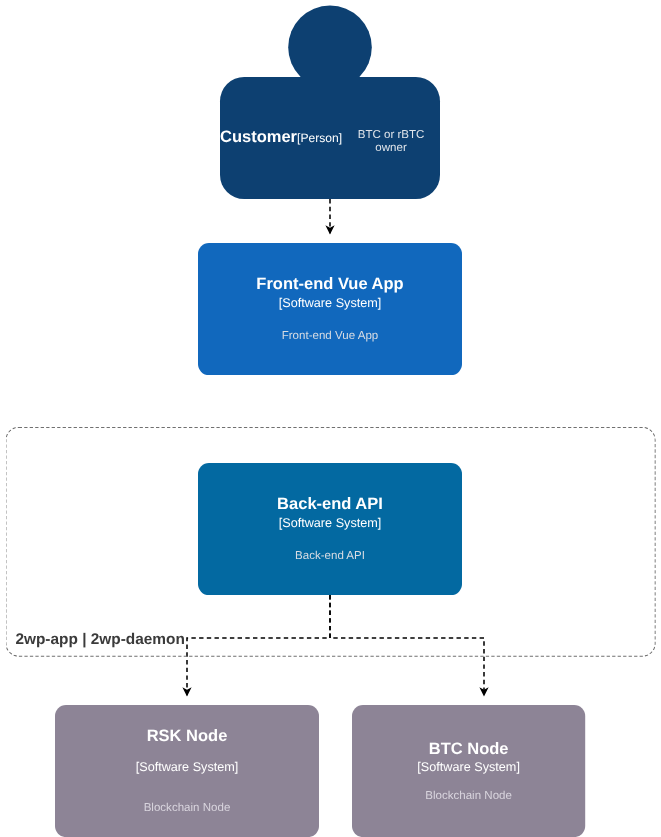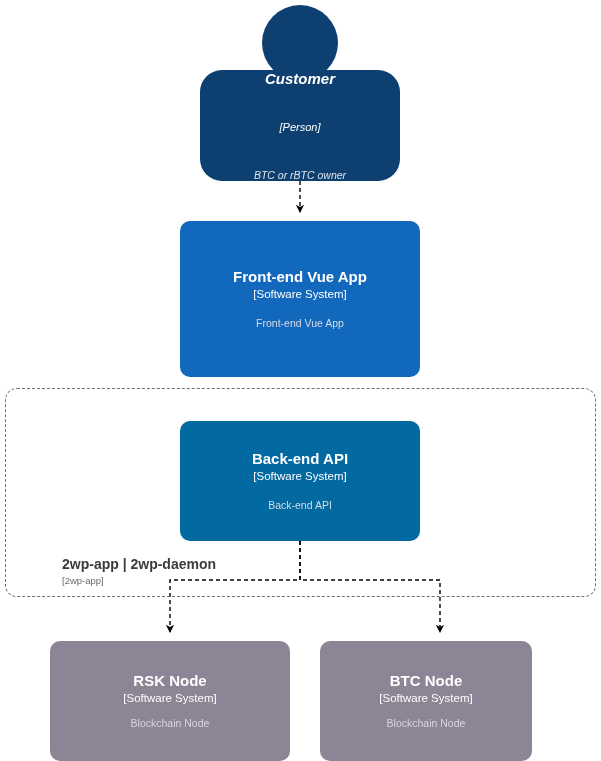--- a/index.html
+++ b/index.html
@@ -57,25 +57,24 @@
   
   .person-head {
     position: absolute;
     border-radius: 50%;
   }
   .person-body {
     position: absolute;
     box-sizing: border-box;
     border-radius: 22px;
     display: flex;
-    flex-direction: column;
+    flex-direction: row;
     align-items: center;
-    justify-content: space-between;
+    justify-content: flex-end;
     text-align: center;
-    font-style: italic;
   }
   .person-body .n-title {
     font-size: 15px;
     font-weight: bold;
     color: #ffffff;
     line-height: 1.25;
   }
   .person-body .n-type {
     font-size: 11px;
     color: #ffffff;
@@ -141,47 +140,46 @@
     </defs>
 
     <path d="M300,181 L300,212" stroke="#000000" stroke-width="1.4" fill="none" stroke-dasharray="4,3" marker-end="url(#arrowhead)"></path>
 
     <path d="M300,541 L300,580 L170,580 L170,632" stroke="#000000" stroke-width="1.4" fill="none" stroke-dasharray="4,3" marker-end="url(#arrowhead)"></path>
 
     <path d="M300,541 L300,580 L440,580 L440,632" stroke="#000000" stroke-width="1.4" fill="none" stroke-dasharray="4,3" marker-end="url(#arrowhead)"></path>
   </svg>
 
   <div class="boundary" style="left:5px; top:388px; width:591px; height:209px;"></div>
-  <div class="boundary-label" style="left:14px; top:556px; width:300px;margin-left:48px;">
+  <div class="boundary-label" style="left:14px; top:572px; width:300px;">
     <div class="b-name">2wp-app | 2wp-daemon</div>
-    <div class="b-type">[2wp-app]</div>
   </div>
 
   <div>
     <div class="person-head" style="left:262px; top:5px; width:76px; height:76px; background:#0d4071;"></div>
     <div class="person-body" style="left:200px; top:70px; width:200px; height:111px; background:#0d4071;">
       <div class="n-title">Customer</div>
       <div class="n-type">[Person]</div>
       <div class="n-desc">BTC or rBTC owner</div>
     </div>
   </div>
 
-  <div class="node blue" style="left:180px; top:221px; width:240px; height:156px; background:#1168bd;">
+  <div class="node blue" style="left:180px; top:221px; width:240px; height:120px; background:#1168bd;">
     <div class="n-title">Front-end Vue App</div>
     <div class="n-type">[Software System]</div>
     <div class="n-desc">Front-end Vue App</div>
   </div>
 
   <div class="node blue" style="left:180px; top:421px; width:240px; height:120px; background:#0369a1;">
     <div class="n-title">Back-end API</div>
     <div class="n-type">[Software System]</div>
     <div class="n-desc">Back-end API</div>
   </div>
 
-  <div class="node grey" style="left:50px; top:641px; width:240px; height:120px; background:#8d8496;">
+  <div class="node grey" style="left:50px; top:641px; width:240px; height:120px; background:#8d8496;gap:11px;">
     <div class="n-title">RSK Node</div>
     <div class="n-type">[Software System]</div>
     <div class="n-desc">Blockchain Node</div>
   </div>
 
   <div class="node grey" style="left:320px; top:641px; width:212px; height:120px; background:#8d8496;">
     <div class="n-title">BTC Node</div>
     <div class="n-type">[Software System]</div>
     <div class="n-desc">Blockchain Node</div>
   </div>

